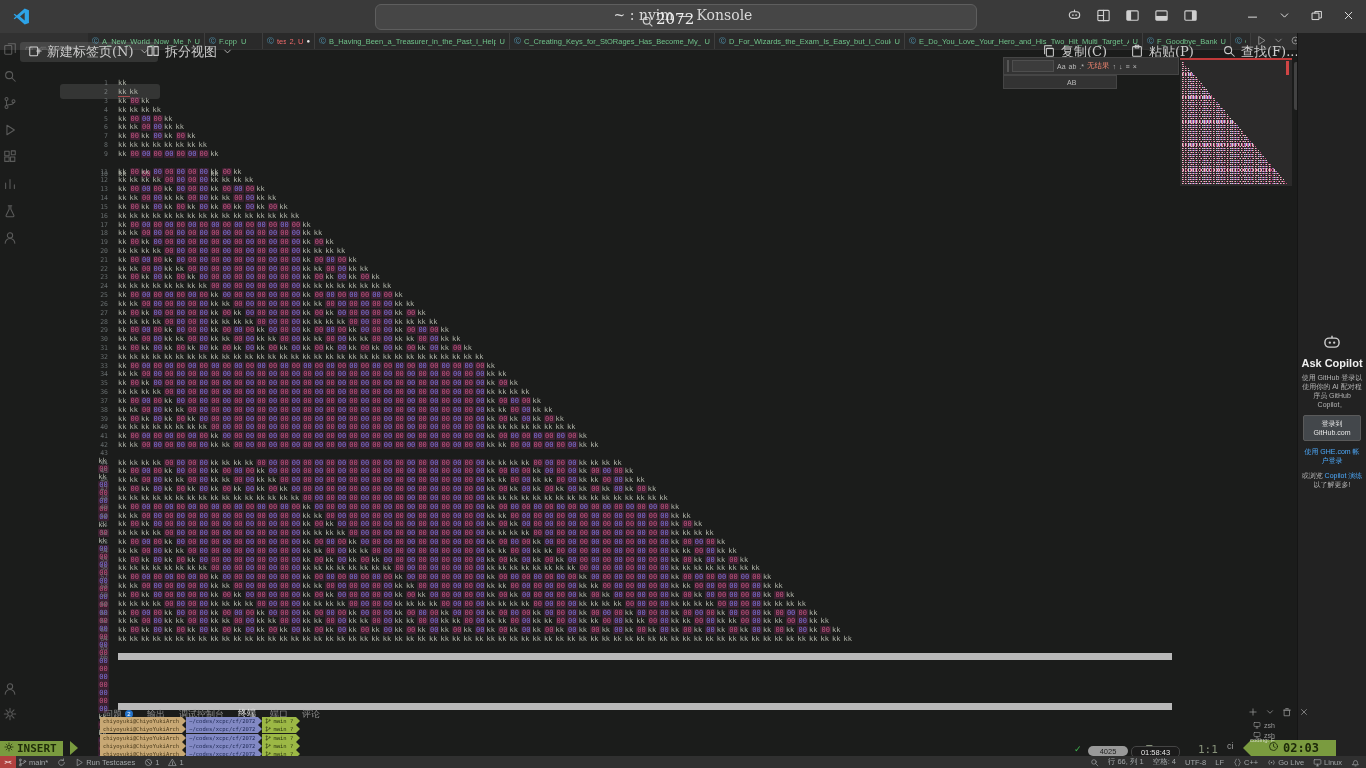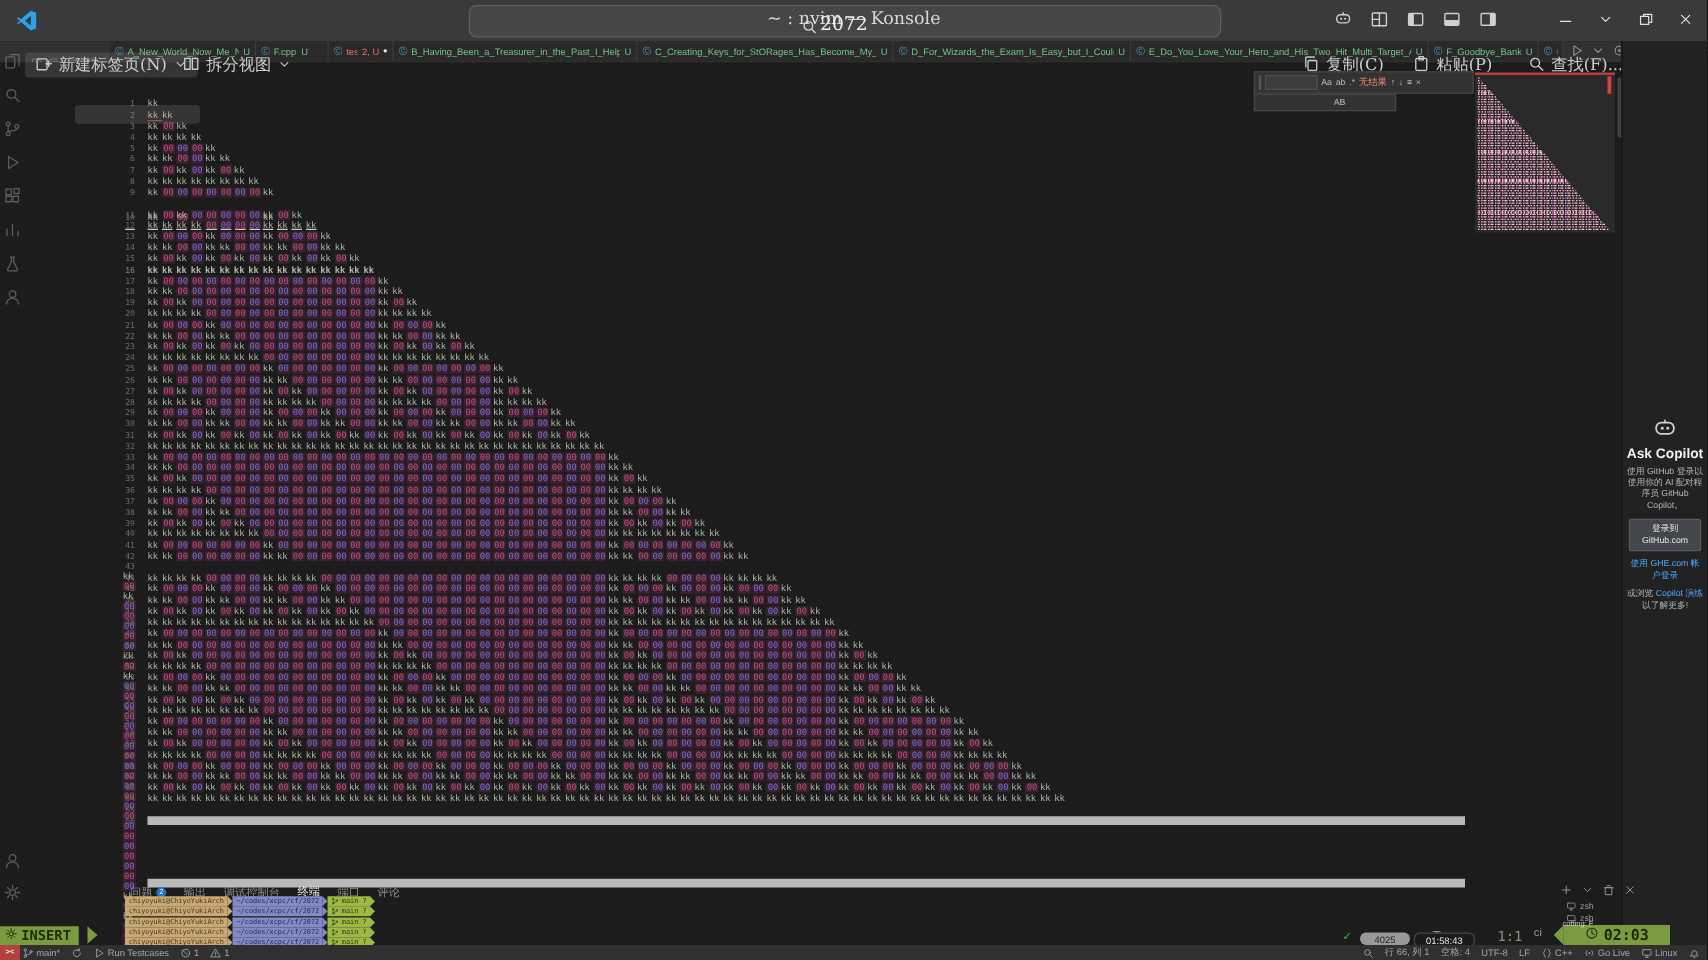--- a/index.html
+++ b/index.html
@@ -421,21 +421,21 @@
           <span class="tok odd">kk</span>
           <span class="tok"><span class="ev evb">00</span></span>
           <span class="tok"><span class="ev eva">00</span></span>
           <span class="tok"><span class="ev evb">00</span></span>
           <span class="tok"><span class="ev eva">00</span></span>
           <span class="tok"><span class="ev evb">00</span></span>
           <span class="tok odd">kk</span>
           <span class="tok"><span class="ev eva">00</span></span>
           <span class="tok odd">kk</span>
         </div>
-        <div class="tline" style="top: 97.02px; text-decoration: underline;">
+        <div class="tline" style="top: 97.02px;">
           <span class="lnum">12</span>
           <span class="tok odd">kk</span>
           <span class="tok odd">kk</span>
           <span class="tok odd">kk</span>
           <span class="tok odd">kk</span>
           <span class="tok"><span class="ev eva">00</span></span>
           <span class="tok"><span class="ev evb">00</span></span>
           <span class="tok"><span class="ev eva">00</span></span>
           <span class="tok"><span class="ev evb">00</span></span>
           <span class="tok odd">kk</span>
@@ -487,21 +487,21 @@
           <span class="tok odd">kk</span>
           <span class="tok"><span class="ev evb">00</span></span>
           <span class="tok odd">kk</span>
           <span class="tok"><span class="ev eva">00</span></span>
           <span class="tok odd">kk</span>
           <span class="tok"><span class="ev evb">00</span></span>
           <span class="tok odd">kk</span>
           <span class="tok"><span class="ev eva">00</span></span>
           <span class="tok odd">kk</span>
         </div>
-        <div class="tline" style="top: 132.3px; font-weight: bold;">
+        <div class="tline" style="top: 132.3px;">
           <span class="lnum">16</span>
           <span class="tok odd">kk</span>
           <span class="tok odd">kk</span>
           <span class="tok odd">kk</span>
           <span class="tok odd">kk</span>
           <span class="tok odd">kk</span>
           <span class="tok odd">kk</span>
           <span class="tok odd">kk</span>
           <span class="tok odd">kk</span>
           <span class="tok odd">kk</span>

